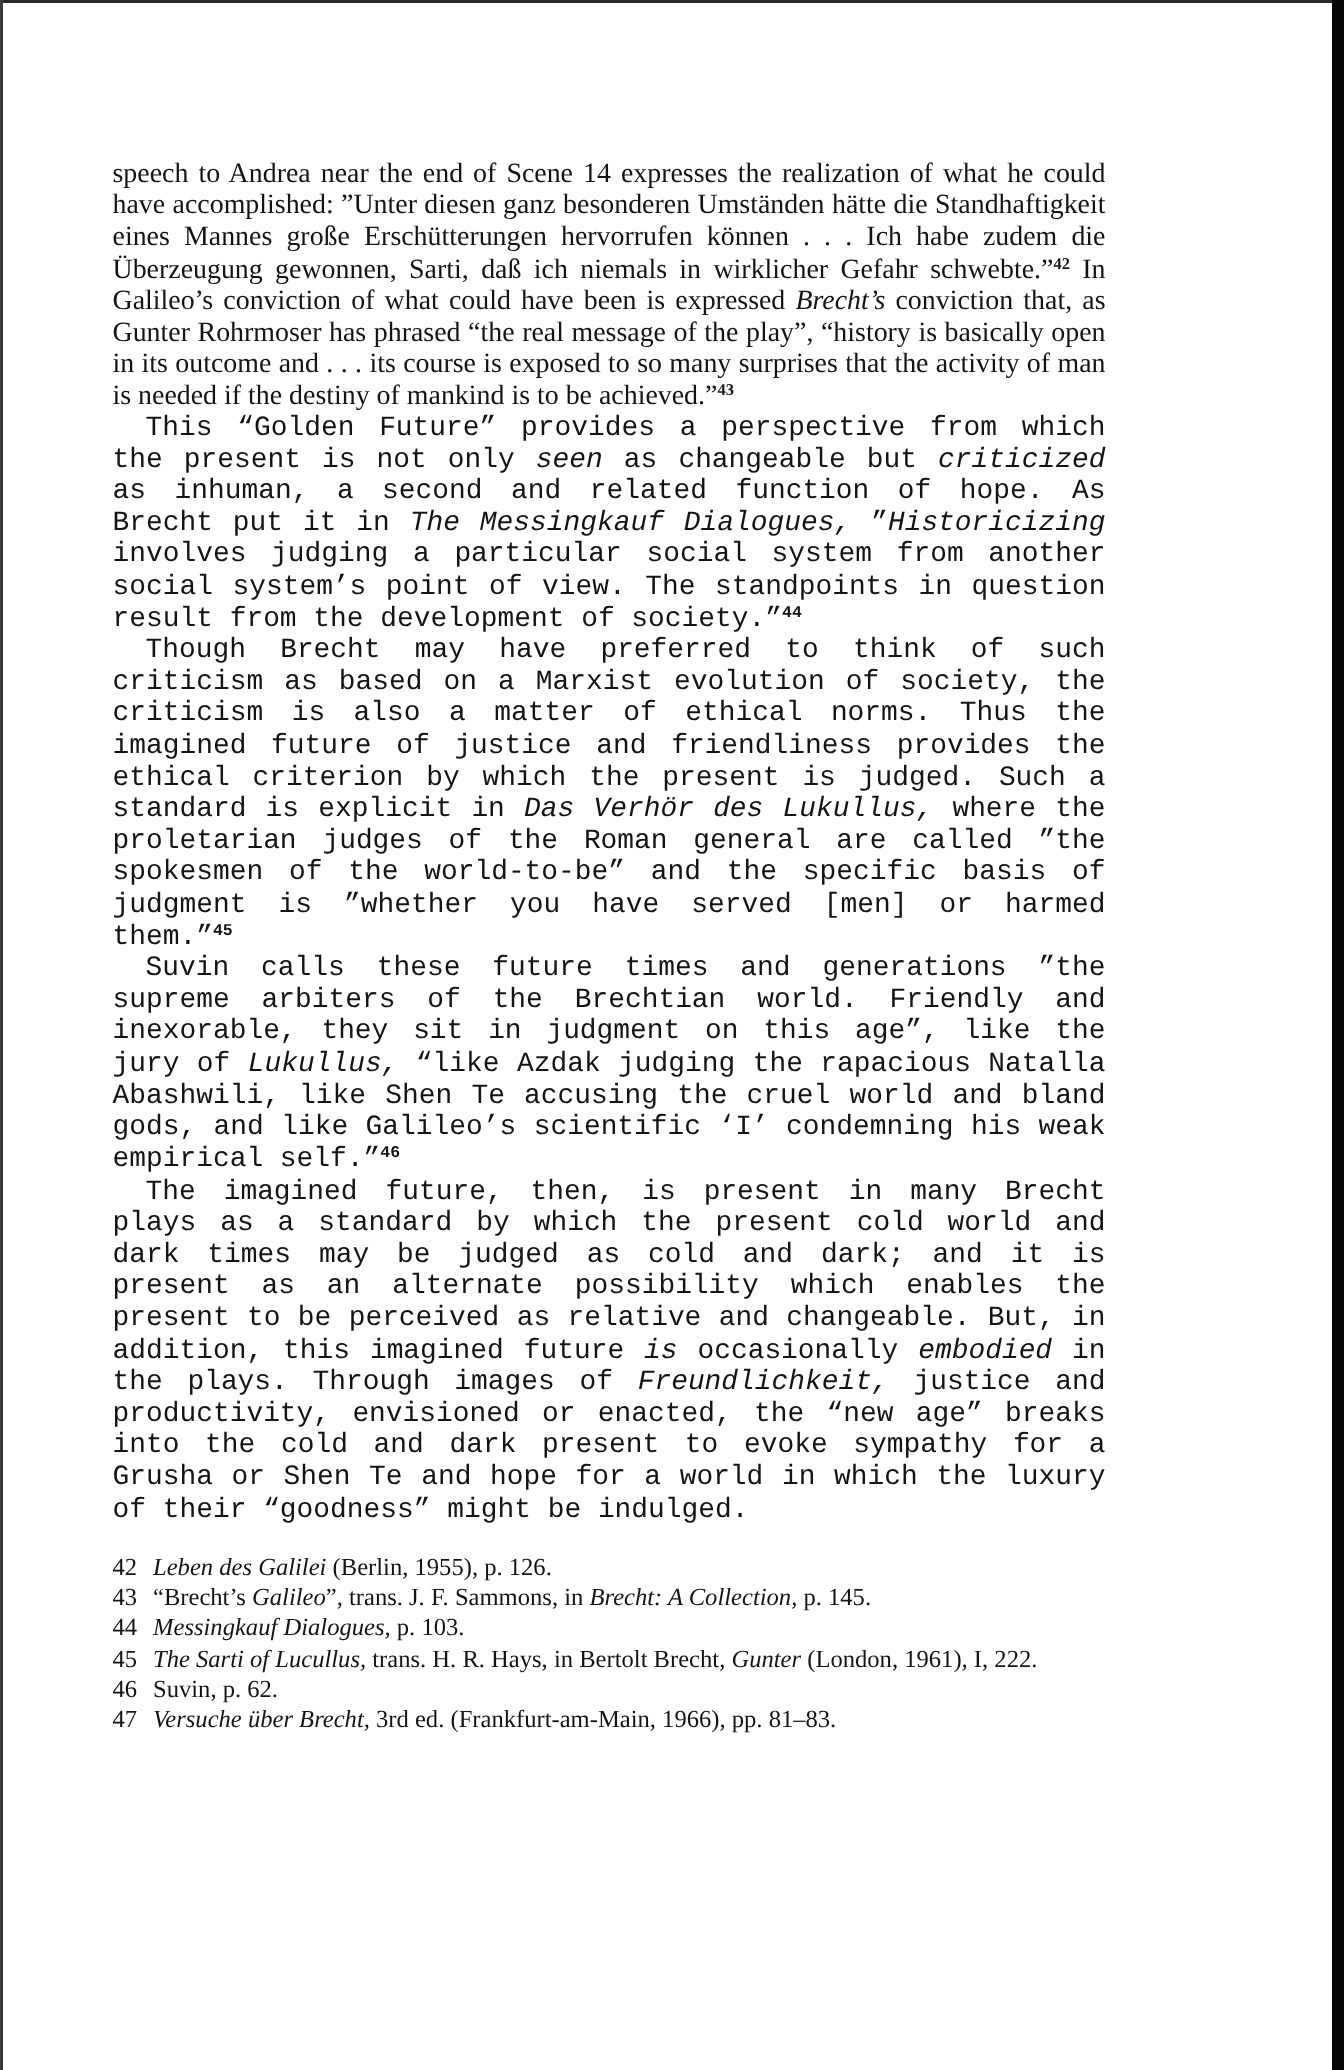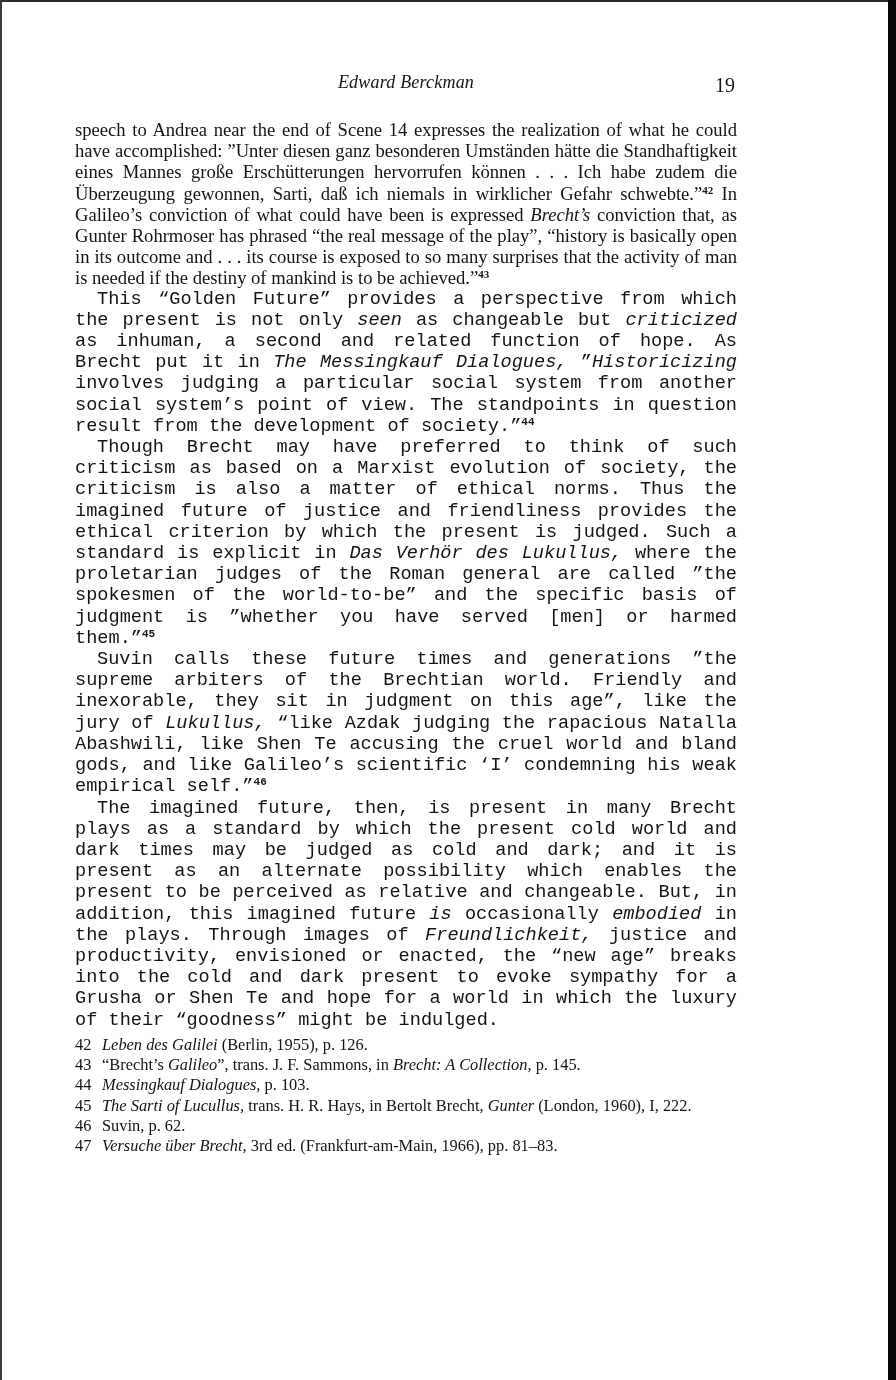--- a/index.html
+++ b/index.html
@@ -19,21 +19,21 @@
     position: relative; height: 30px; font-size: 18px;
   }
   .running-head .author {
     position: absolute; left: 0; right: 0; top: 2px; text-align: center; font-style: italic;
     letter-spacing: 0.2px;
   }
   .running-head .folio {
     position: absolute; right: 2px; top: 4px; font-size: 20px;
   }
   .body {
-    margin-top: 19px;
+    margin-top: 35px;
     font-size: 18.6px; line-height: 21.2px;
     text-align: justify; hyphens: manual;
   }
   .body p { margin: 0; }
   .body p.indent { text-indent: 22px; font-family: Liberation Mono, monospace; }
   .body sup, .notes sup { font-size: 11px; line-height: 0; font-weight: bold; vertical-align: 6px; }
   .notes {
     position: absolute; left: 75px; top: 1035px; width: 662px;
     font-size: 16.4px; line-height: 20.2px;
   }
@@ -42,33 +42,29 @@
   i { font-style: italic; }
 </style>
 </head>
 <body>
 
 <div class="edge-top"></div>
 <div class="edge-left"></div>
 <div class="edge-right"></div>
 
 <div class="page">
-  <div class="running-head">
-    <span class="author">Edward Berckman</span>
-    <span class="folio">19</span>
-  </div>
   <div class="body" id="body-text">
       <p><span>speech to Andrea near the end of Scene 14 expresses the realization of what he could have accomplished: ”Unter diesen ganz besonderen Umständen hätte die Standhaftigkeit eines Mannes große Erschütterungen hervorrufen können . . . Ich habe zudem die Überzeugung gewonnen, Sarti, daß ich niemals in wirk­licher Gefahr schwebte.”</span><sup>42</sup><span> In Galileo’s conviction of what could have been is expressed </span><i>Brecht’s</i><span> conviction that, as Gunter Rohrmoser has phrased “the real message of the play”, “history is basically open in its outcome and . . . its course is exposed to so many surprises that the activity of man is needed if the destiny of mankind is to be achieved.”</span><sup>43</sup></p>
       <p class="indent"><span>This “Golden Future” provides a perspective from which the present is not only </span><i>seen</i><span> as changeable but </span><i>criticized</i><span> as inhuman, a second and related func­tion of hope. As Brecht put it in </span><i>The Messingkauf Dialogues,</i><span> ”</span><i>Historicizing</i><span> involves judging a particular social system from another social system’s point of view. The standpoints in question result from the development of society.”</span><sup>44</sup></p>
       <p class="indent"><span>Though Brecht may have preferred to think of such criticism as based on a Marxist evolution of society, the criticism is also a matter of ethical norms. Thus the imagined future of justice and friendliness provides the ethical cri­terion by which the present is judged. Such a standard is explicit in </span><i>Das Ver­hör des Lukullus,</i><span> where the proletarian judges of the Roman general are called ”the spokesmen of the world-to-be” and the specific basis of judgment is ”whether you have served [men] or harmed them.”</span><sup>45</sup></p>
       <p class="indent"><span>Suvin calls these future times and generations ”the supreme arbiters of the Brechtian world. Friendly and inexorable, they sit in judgment on this age”, like the jury of </span><i>Lukullus,</i><span> “like Azdak judging the rapacious Natalla Abashwili, like Shen Te accusing the cruel world and bland gods, and like Galileo’s scientific ‘I’ condemning his weak empirical self.”</span><sup>46</sup></p>
       <p class="indent"><span>The imagined future, then, is present in many Brecht plays as a standard by which the present cold world and dark times may be judged as cold and dark; and it is present as an alternate possibility which enables the present to be perceived as relative and changeable. But, in addition, this imagined future </span><i>is</i><span> occasionally </span><i>embodied</i><span> in the plays. Through images of </span><i>Freundlichkeit,</i><span> justice and productivity, envisioned or enacted, the “new age” breaks into the cold and dark present to evoke sympathy for a Grusha or Shen Te and hope for a world in which the luxury of their “goodness” might be indulged.</span></p>
     </div>
 </div>
 
 <div class="notes" id="footnotes">
     <div class="note"><span class="num">42</span><i>Leben des Galilei</i><span> (Berlin, 1955), p. 126.</span></div>
     <div class="note"><span class="num">43</span><span>“Brecht’s </span><i>Galileo</i><span>”, trans. J. F. Sammons, in </span><i>Brecht: A Collection,</i><span> p. 145.</span></div>
     <div class="note"><span class="num">44</span><i>Messingkauf Dialogues,</i><span> p. 103.</span></div>
-    <div class="note"><span class="num">45</span><i>The Sarti of Lucullus,</i><span> trans. H. R. Hays, in Bertolt Brecht, </span><i>Gunter</i><span> (London, 1960), I, 222.</span></div>
+    <div class="note"><span class="num">45</span><i>The Sarti of Lucullus,</i><span> trans. H. R. Hays, in Bertolt Brecht, </span><i>Gunter</i><span> (London, 1961), I, 222.</span></div>
     <div class="note"><span class="num">46</span><span>Suvin, p. 62.</span></div>
     <div class="note"><span class="num">47</span><i>Versuche über Brecht,</i><span> 3rd ed. (Frankfurt-am-Main, 1966), pp. 81–83.</span></div>
   </div>
 
 </body></html>

